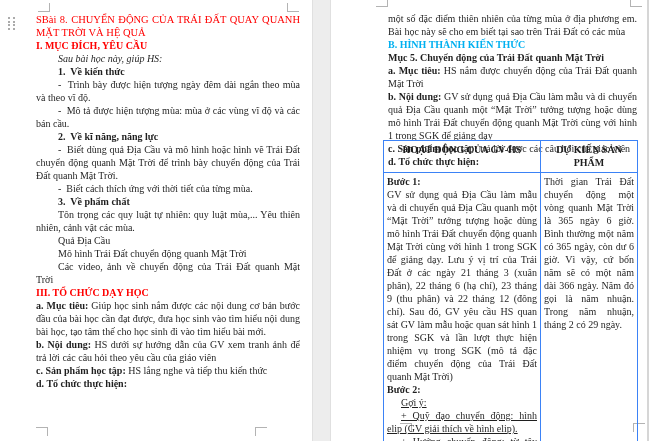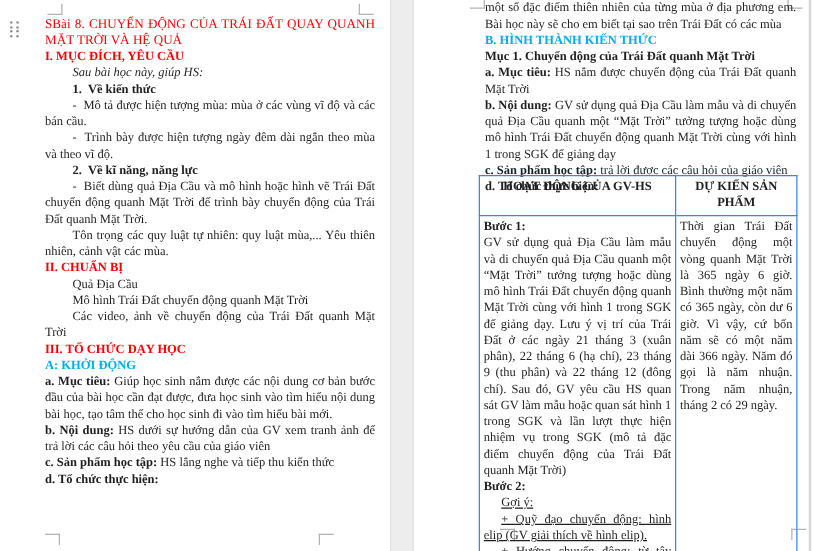--- a/index.html
+++ b/index.html
@@ -20,21 +20,21 @@
 
   
   .cm { position:absolute; width:12px; height:9px; }
   .cm.tl { border-right:1px solid #b3b3b3; border-bottom:1px solid #b3b3b3; }
   .cm.tr { border-left:1px solid #b3b3b3; border-bottom:1px solid #b3b3b3; }
   .cm.bl { border-right:1px solid #b3b3b3; border-top:1px solid #b3b3b3; }
   .cm.br { border-left:1px solid #b3b3b3; border-top:1px solid #b3b3b3; }
 
   .content { position:absolute; font-size:10px; line-height:13px; }
   .content-left  { left:36px;  top:13px; width:264px; }
-  .content-right { left:388px; top:0; width:249px; }
+  .content-right { left:388px; top:12px; width:249px; }
   .content p { margin:0; text-align:justify; }
 
   .b-title { font-weight:normal; color:var(--heading-red,#ff0000); text-align:right; font-size:10.5px; }
   .b-h-red { font-weight:bold; color:var(--heading-red,#ff0000); text-align:right; }
   .b-h-cyan { font-weight:bold; color:var(--heading-cyan,#00b0f0); text-align:right; }
   .b-p-italic { font-style:italic; text-indent:22px; }
   .b-p-num { font-weight:bold; text-indent:22px; }
   .b-p-indent { text-indent:22px; }
   .b-p-bold { font-weight:bold; }
   .b-p-label b { font-weight:bold; }
@@ -76,41 +76,41 @@
   <div class="cm br" style="left:633px;top:423px;"></div>
 
   <div class="page-gap"></div>
   <div class="right-edge"></div>
 
   <div class="content content-left" id="left-blocks">
       <p class="b-title">SBài 8. CHUYỂN ĐỘNG CỦA TRÁI ĐẤT QUAY QUANH MẶT TRỜI VÀ HỆ QUẢ</p>
       <p class="b-h-red">I. MỤC ĐÍCH, YÊU CẦU</p>
       <p class="b-p-italic">Sau bài học này, giúp HS:</p>
       <p class="b-p-num">1.&nbsp; Về kiến thức</p>
+      <p class="b-p-indent">-&nbsp; Trình bày được hiện tượng ngày đêm dài ngắn theo mùa và theo vĩ độ.</p>
       <p class="b-p-indent">-&nbsp; Mô tả được hiện tượng mùa: mùa ở các vùng vĩ độ và các bán cầu.</p>
-      <p class="b-p-indent">-&nbsp; Trình bày được hiện tượng ngày đêm dài ngắn theo mùa và theo vĩ độ.</p>
       <p class="b-p-num">2.&nbsp; Về kĩ năng, năng lực</p>
       <p class="b-p-indent">-&nbsp; Biết dùng quả Địa Cầu và mô hình hoặc hình vẽ Trái Đất chuyển động quanh Mặt Trời để trình bày chuyển động của Trái Đất quanh Mặt Trời.</p>
+      <p class="b-p-indent">-&nbsp; Biết cách thích ứng với thời tiết của từng mùa.</p>
+      <p class="b-p-num">3.&nbsp; Về phẩm chất</p>
       <p class="b-p-indent">Tôn trọng các quy luật tự nhiên: quy luật mùa,... Yêu thiên nhiên, cảnh vật các mùa.</p>
-      <p class="b-h-red">II. CHUẨN BỊ</p>
       <p class="b-p-indent">Quả Địa Cầu</p>
       <p class="b-p-indent">Mô hình Trái Đất chuyển động quanh Mặt Trời</p>
       <p class="b-p-indent">Các video, ảnh về chuyển động của Trái Đất quanh Mặt Trời</p>
       <p class="b-h-red">III. TỔ CHỨC DẠY HỌC</p>
-      <p class="b-h-cyan">A: KHỞI ĐỘNG</p>
       <p class="b-p-label"><b>a. Mục tiêu:</b><span> Giúp học sinh nắm được các nội dung cơ bản bước đầu của bài học cần đạt được, đưa học sinh vào tìm hiểu nội dung bài học, tạo tâm thế cho học sinh đi vào tìm hiểu bài mới.</span></p>
       <p class="b-p-label"><b>b. Nội dung:</b><span> HS dưới sự hướng dẫn của GV xem tranh ảnh để trả lời các câu hỏi theo yêu cầu của giáo viên</span></p>
       <p class="b-p-label"><b>c. Sản phẩm học tập:</b><span> HS lắng nghe và tiếp thu kiến thức</span></p>
       <p class="b-p-label"><b>d. Tổ chức thực hiện:</b><span></span></p>
     </div>
 
   <div class="content content-right" id="right-blocks">
       <p class="b-p">một số đặc điểm thiên nhiên của từng mùa ở địa phương em. Bài học này sẽ cho em biết tại sao trên Trái Đất có các mùa</p>
       <p class="b-h-cyan">B. HÌNH THÀNH KIẾN THỨC</p>
-      <p class="b-p-bold">Mục 1. Chuyển động của Trái Đất quanh Mặt Trời</p>
+      <p class="b-p-bold">Mục 5. Chuyển động của Trái Đất quanh Mặt Trời</p>
       <p class="b-p-label"><b>a. Mục tiêu:</b><span> HS nắm được chuyển động của Trái Đất quanh Mặt Trời</span></p>
       <p class="b-p-label"><b>b. Nội dung:</b><span> GV sử dụng quả Địa Cầu làm mẫu và di chuyển quả Địa Cầu quanh một “Mặt Trời” tưởng tượng hoặc dùng mô hình Trái Đất chuyển động quanh Mặt Trời cùng với hình 1 trong SGK để giảng dạy</span></p>
       <p class="b-p-label"><b>c. Sản phẩm học tập:</b><span> trả lời được các câu hỏi của giáo viên</span></p>
       <p class="b-p-label"><b>d. Tổ chức thực hiện:</b><span></span></p>
     </div>
 
   <table class="activity">
     <colgroup>
         <col class="c1">
         <col class="c2">

